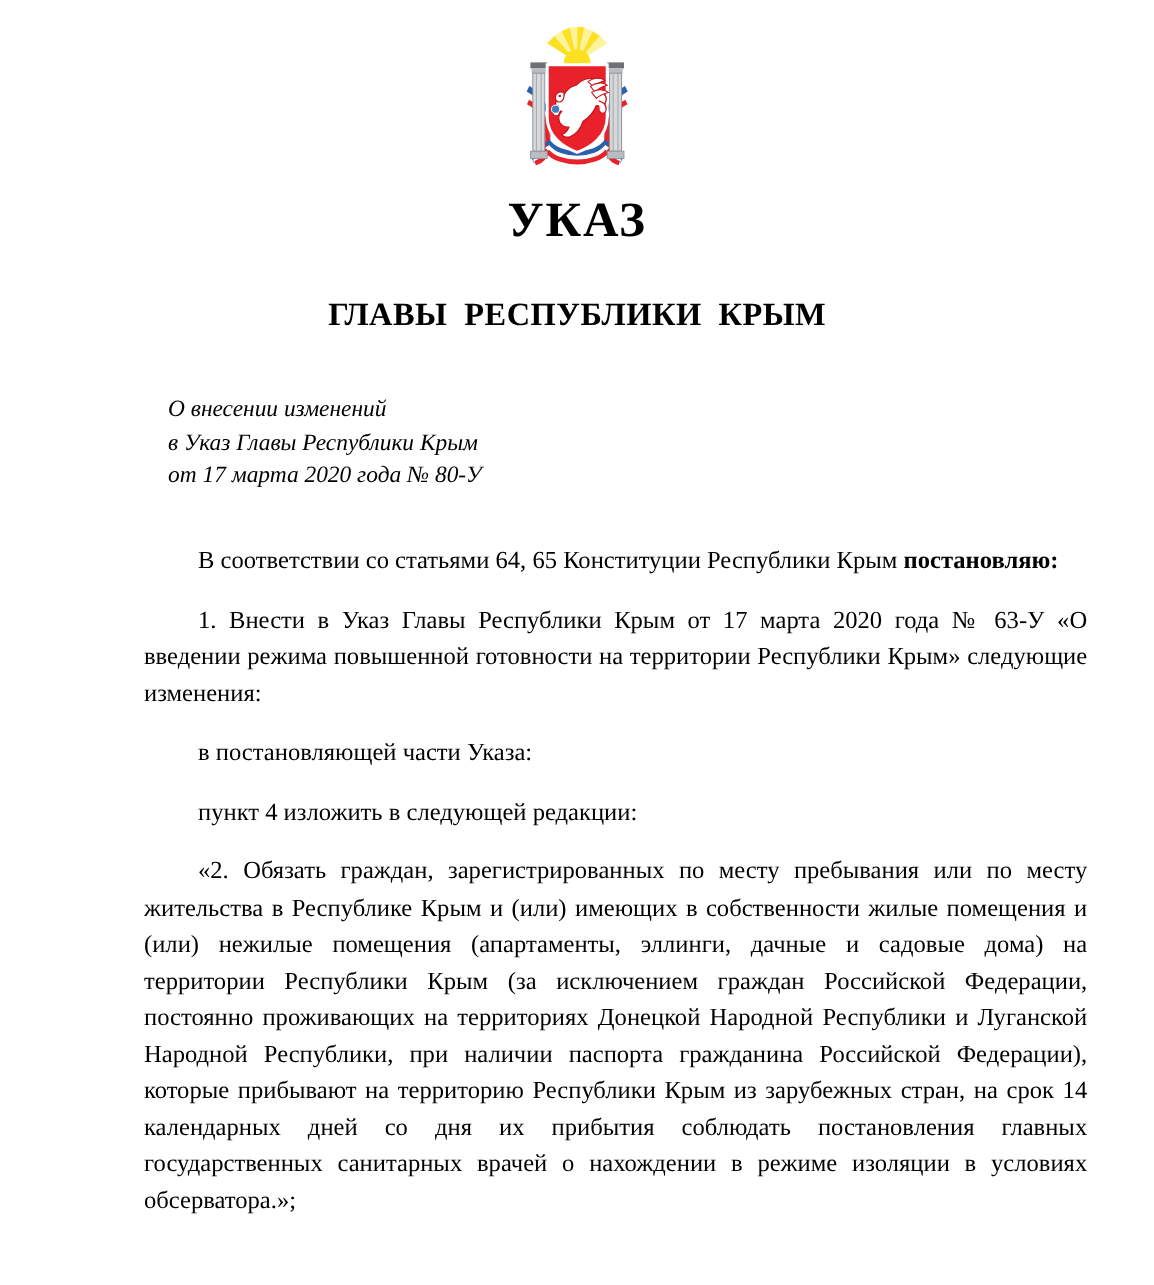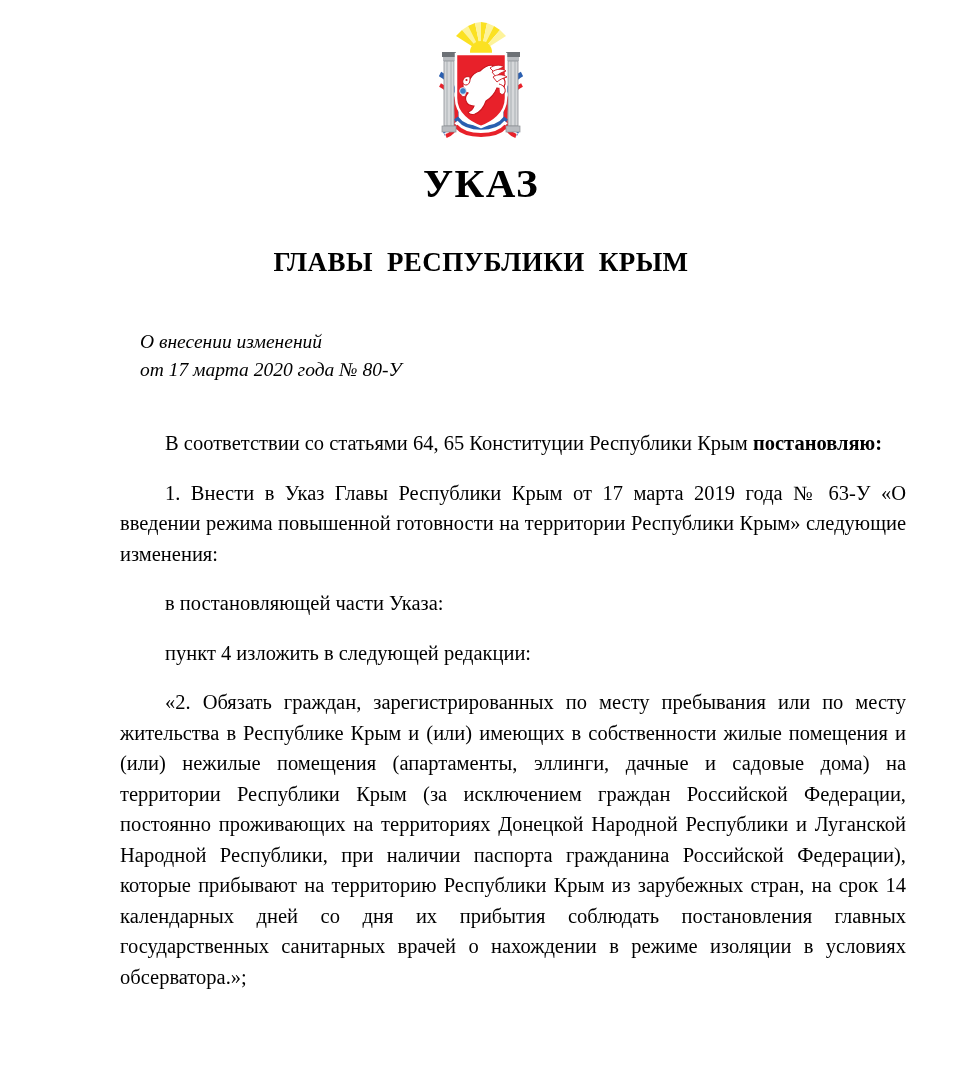--- a/index.html
+++ b/index.html
@@ -73,21 +73,21 @@
     font-size: 19.5px;
     font-style: italic;
     line-height: 27.5px;
   }
   .subject div { white-space: nowrap; margin-left: 20px; }
 
   
   .body-block {
     position: absolute;
     left: 120px;
-    top: 428px;
+    top: 452px;
     width: 786px;
   }
   .para {
     font-size: 20.5px;
     line-height: 30.5px;
     text-align: justify;
     text-indent: 45px;
     margin: 0 0 19px 0;
     text-justify: inter-word;
   }
@@ -169,28 +169,29 @@
       </g>
     </svg>
   </div>
 
   <div class="doc-title">УКАЗ</div>
 
   <div class="doc-subtitle">ГЛАВЫ  РЕСПУБЛИКИ  КРЫМ</div>
 
   <div class="subject">
     <div>О внесении изменений</div>
+    <div>в Указ Главы Республики Крым</div>
     <div>от 17 марта 2020 года № 80-У</div>
   </div>
 
   <div class="body-block">
 
     <p class="para"><span>В соответствии со статьями 64, 65 Конституции Республики Крым </span><b>постановляю:</b></p>
 
-    <p class="para">1. Внести в Указ Главы Республики Крым от 17 марта 2019 года № 63-У «О введении режима повышенной готовности на территории Республики Крым» следующие изменения:</p>
+    <p class="para">1. Внести в Указ Главы Республики Крым от 17 марта 2020 года № 63-У «О введении режима повышенной готовности на территории Республики Крым» следующие изменения:</p>
 
     <p class="para short">в постановляющей части Указа:</p>
 
     <p class="para short">пункт 4 изложить в следующей редакции:</p>
 
     <p class="para">«2. Обязать граждан, зарегистрированных по месту пребывания или по месту жительства в Республике Крым и (или) имеющих в собственности жилые помещения и (или) нежилые помещения (апартаменты, эллинги, дачные и садовые дома) на территории Республики Крым (за исключением граждан Российской Федерации, постоянно проживающих на территориях Донецкой Народной Республики и Луганской Народной Республики, при наличии паспорта гражданина Российской Федерации), которые прибывают на территорию Республики Крым из зарубежных стран, на срок 14 календарных дней со дня их прибытия соблюдать постановления главных государственных санитарных врачей о нахождении в режиме изоляции  в условиях обсерватора.»;</p>
 
   </div>
 
 </div>

